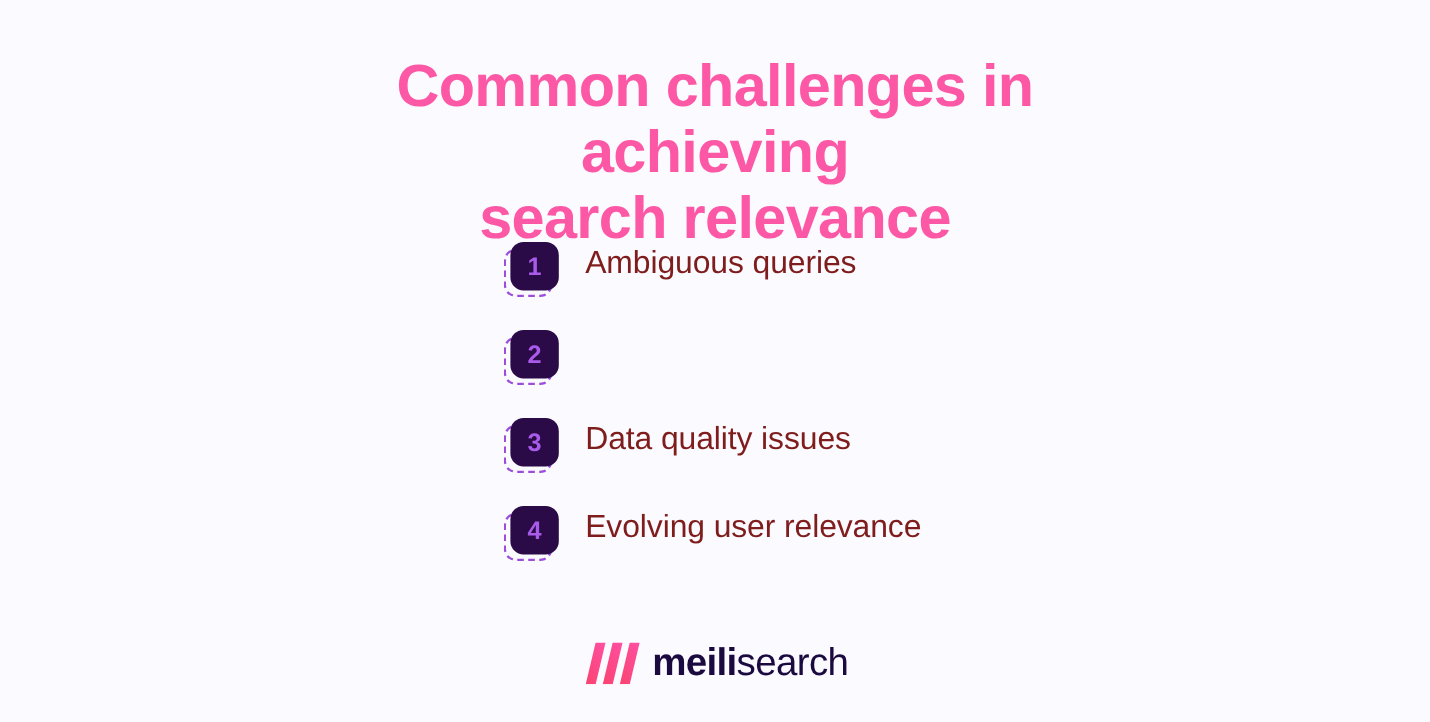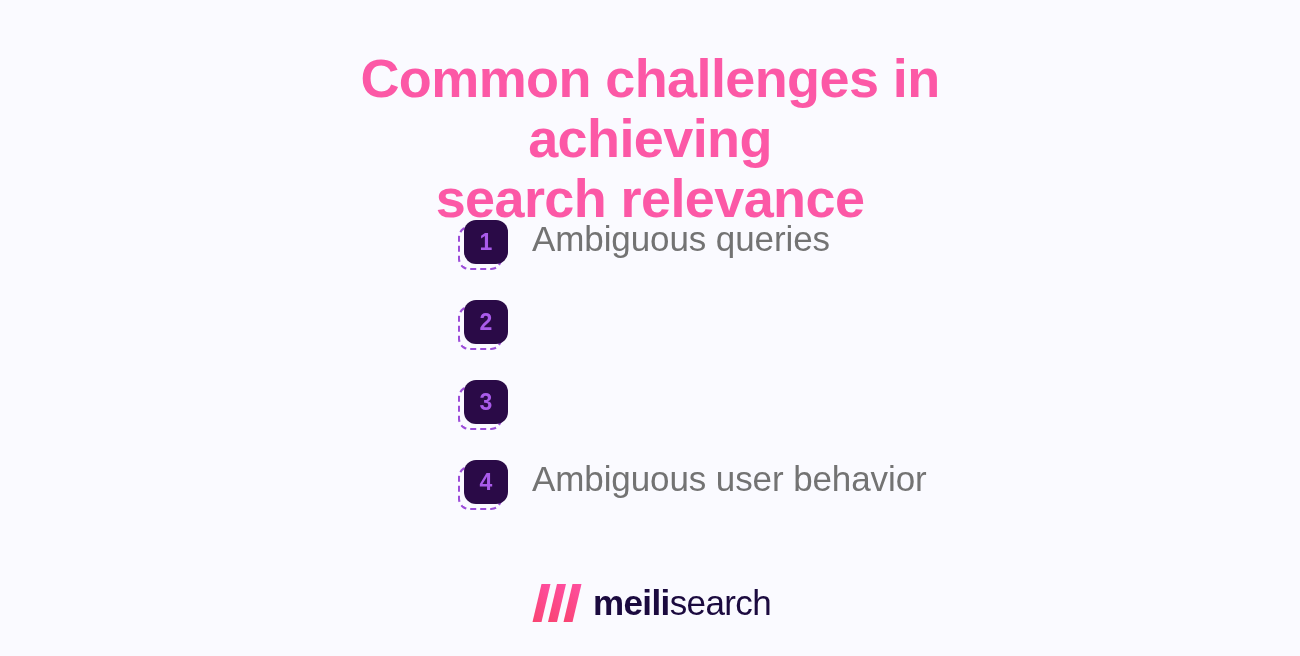--- a/index.html
+++ b/index.html
@@ -96,23 +96,23 @@
     font-family: "Liberation Sans", sans-serif;
     font-size: 23px;
     font-weight: 700;
     line-height: 1;
     letter-spacing: 0.3px;
   }
 
   .item-label {
     margin-left: 25px;
     padding-top: 7px;
-    color: #737373;
-    font-family: "Liberation Sans", sans-serif;
-    font-size: 35px;
+    color: #7f1d1d;
+    font-family: "Liberation Sans", sans-serif;
+    font-size: 29px;
     line-height: 38px;
     font-weight: 400;
     letter-spacing: -0.1px;
     white-space: nowrap;
   }
 
   
   .logo {
     position: absolute;
     left: 0;
@@ -170,30 +170,31 @@
       </span>
     </li>
 
     <li class="list-item">
       <span class="badge-wrap">
         <span class="badge-ghost"></span>
         <span class="badge">
           <span class="badge-num">3</span>
         </span>
       </span>
+      <span class="item-label">Data quality issues</span>
     </li>
 
     <li class="list-item">
       <span class="badge-wrap">
         <span class="badge-ghost"></span>
         <span class="badge">
           <span class="badge-num">4</span>
         </span>
       </span>
-      <span class="item-label">Ambiguous user behavior</span>
+      <span class="item-label">Evolving user relevance</span>
     </li>
 
   </ul>
 
   <div class="logo">
     <svg class="logo-mark" viewBox="0 0 56 38" aria-hidden="true">
       <defs>
         <linearGradient id="mkGrad" x1="0" y1="1" x2="1" y2="0">
           <stop offset="0%" stop-color="#F9436F"></stop>
           <stop offset="100%" stop-color="#FF4FA3"></stop>

